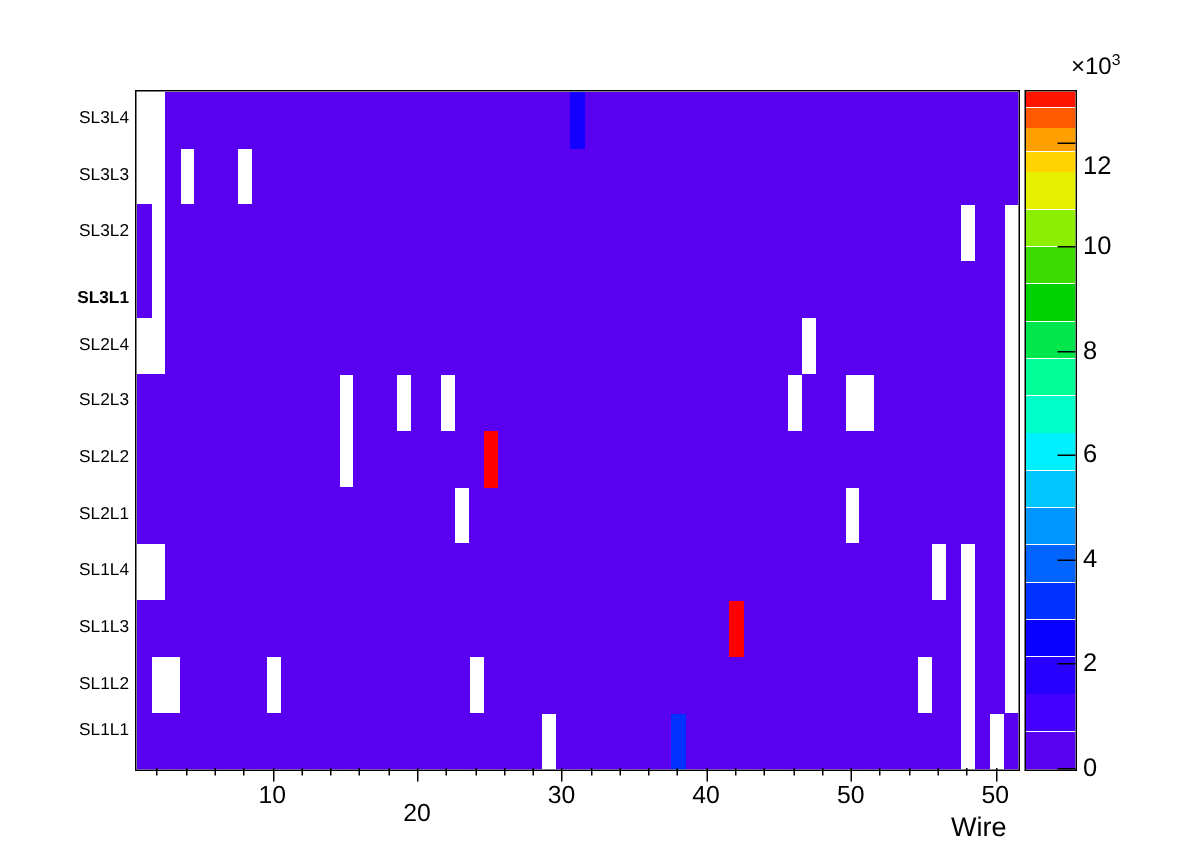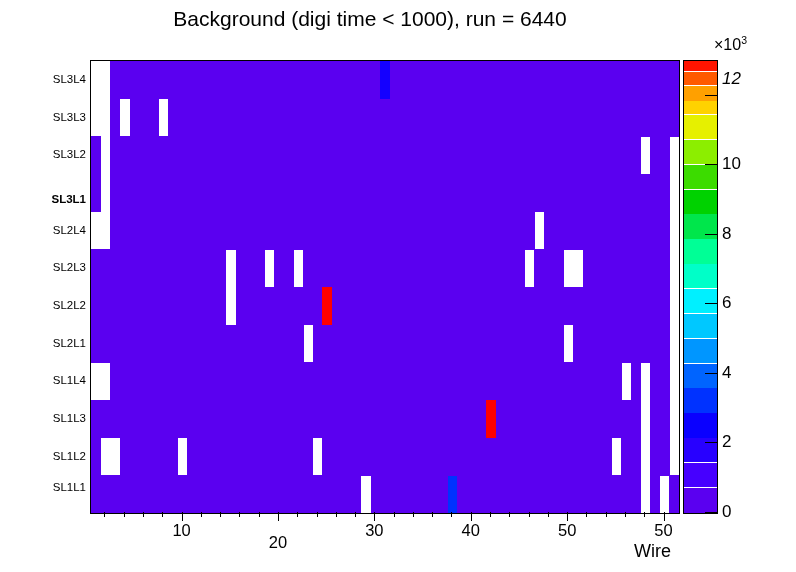--- a/index.html
+++ b/index.html
@@ -157,21 +157,20 @@
   #palette-multiplier sup {
     font-size: 10.5px;
     vertical-align: super;
   }
 </style>
 </head>
 <body>
 
 <div id="canvas">
 
-  <div id="plot-title">Background (digi time &lt; 1000), run = 6440</div>
 
   <div id="y-axis-labels">
       <div class="ylabel" style="top: 427px;">SL1L1</div>
       <div class="ylabel" style="top: 395.5px;">SL1L2</div>
       <div class="ylabel" style="top: 357.833px;">SL1L3</div>
       <div class="ylabel" style="top: 320.167px;">SL1L4</div>
       <div class="ylabel" style="top: 282.5px;">SL2L1</div>
       <div class="ylabel" style="top: 244.833px;">SL2L2</div>
       <div class="ylabel" style="top: 207.167px;">SL2L3</div>
       <div class="ylabel" style="top: 169.5px;">SL2L4</div>
@@ -976,16 +975,16 @@
       <div class="ptick" style="top: 164.308px;"></div>
       <div class="ptick" style="top: 94.7692px;"></div>
     </div>
   <div id="palette-labels">
       <div class="plabel" style="top: 512px;">0</div>
       <div class="plabel" style="top: 442.462px;">2</div>
       <div class="plabel" style="top: 372.923px;">4</div>
       <div class="plabel" style="top: 303.385px;">6</div>
       <div class="plabel" style="top: 233.846px;">8</div>
       <div class="plabel" style="top: 164.308px;">10</div>
-      <div class="plabel" style="top: 79px; font-style: italic;">12</div>
+      <div class="plabel" style="top: 111px;">12</div>
     </div>
 
 </div>
 
 </body></html>

